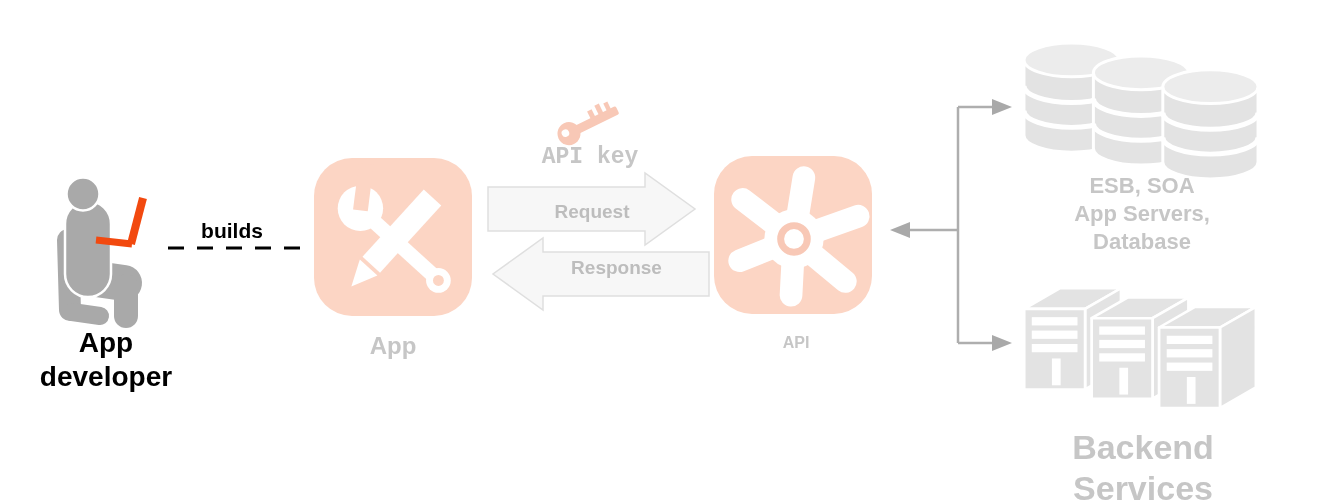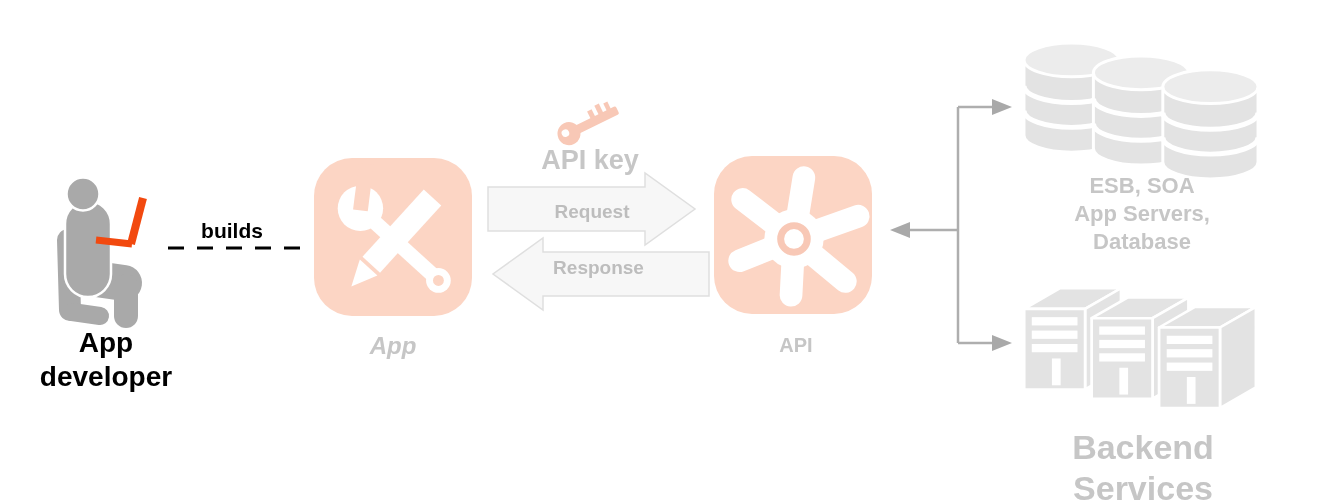--- a/index.html
+++ b/index.html
@@ -7,23 +7,23 @@
     position:relative;width:1342px;height:504px;background:#fff;
     font-family:"Liberation Sans",sans-serif;overflow:hidden;
   }
   .abs{position:absolute;}
   .lbl{font-weight:bold;text-align:center;line-height:1.2;}
   .lbl-black{color:var(--text-black);}
   .lbl-gray{color:var(--label-gray);}
 
   .developer-label{left:10px;top:326px;width:192px;font-size:28px;}
   .builds-label{left:166px;top:218px;width:132px;font-size:21px;}
-  .app-label{left:314px;top:332px;width:158px;font-size:24px;font-style:italic;}
-  .apikey-label{left:510px;top:144px;width:160px;font-size:27px;}
-  .api-label{left:716px;top:333px;width:160px;font-size:20px;}
+  .app-label{left:314px;top:332px;width:158px;font-size:24px;}
+  .apikey-label{left:510px;top:144px;width:160px;font-size:23px;font-family:Liberation Mono, monospace;}
+  .api-label{left:716px;top:333px;width:160px;font-size:16px;}
   .esb-label{left:1042px;top:172px;width:200px;font-size:22px;line-height:28px;}
   .esb-label span{display:block;}
   .backend-label{left:1012px;top:427px;width:262px;font-size:34px;}
 
   .appbox{
     width:158px;height:158px;border-radius:38px;
     background:var(--accent-salmon);
   }
   .appbox svg{display:block;width:100%;height:100%;}
 
@@ -91,21 +91,21 @@
   <div class="abs lbl lbl-gray apikey-label">API key</div>
 
   <svg class="abs" style="left:487px;top:172px;" width="210" height="74" viewBox="0 0 210 74">
     <path d="M1,15 H158 V1 L208,37 L158,73 V59 H1 Z" fill="var(--arrow-fill)" stroke="var(--arrow-border)" stroke-width="1.5"></path>
   </svg>
   <div class="abs arrow-text" style="left:487px;top:186px;width:210px;height:51px;">Request</div>
 
   <svg class="abs" style="left:487px;top:237px;" width="223" height="74" viewBox="0 0 223 74">
     <path d="M222,15 H56 V1 L6,37 L56,73 V59 H222 Z" fill="var(--arrow-fill)" stroke="var(--arrow-border)" stroke-width="1.5"></path>
   </svg>
-  <div class="abs arrow-text" style="left:487px;top:252px;width:223px;height:32px;">Response</div>
+  <div class="abs arrow-text" style="left:505px;top:252px;width:223px;height:32px;">Response</div>
 
   <div class="abs appbox" style="left:714px;top:156px;">
     <svg viewBox="0 0 160 160">
       <circle cx="81" cy="84" r="30" fill="#ffffff"></circle>
       <g stroke="#ffffff" stroke-width="23" stroke-linecap="round">
         <line x1="81" y1="84" x2="91" y2="22"></line>
         <line x1="81" y1="84" x2="29" y2="44"></line>
         <line x1="81" y1="84" x2="26" y2="106"></line>
         <line x1="81" y1="84" x2="78" y2="141"></line>
         <line x1="81" y1="84" x2="133" y2="127"></line>

